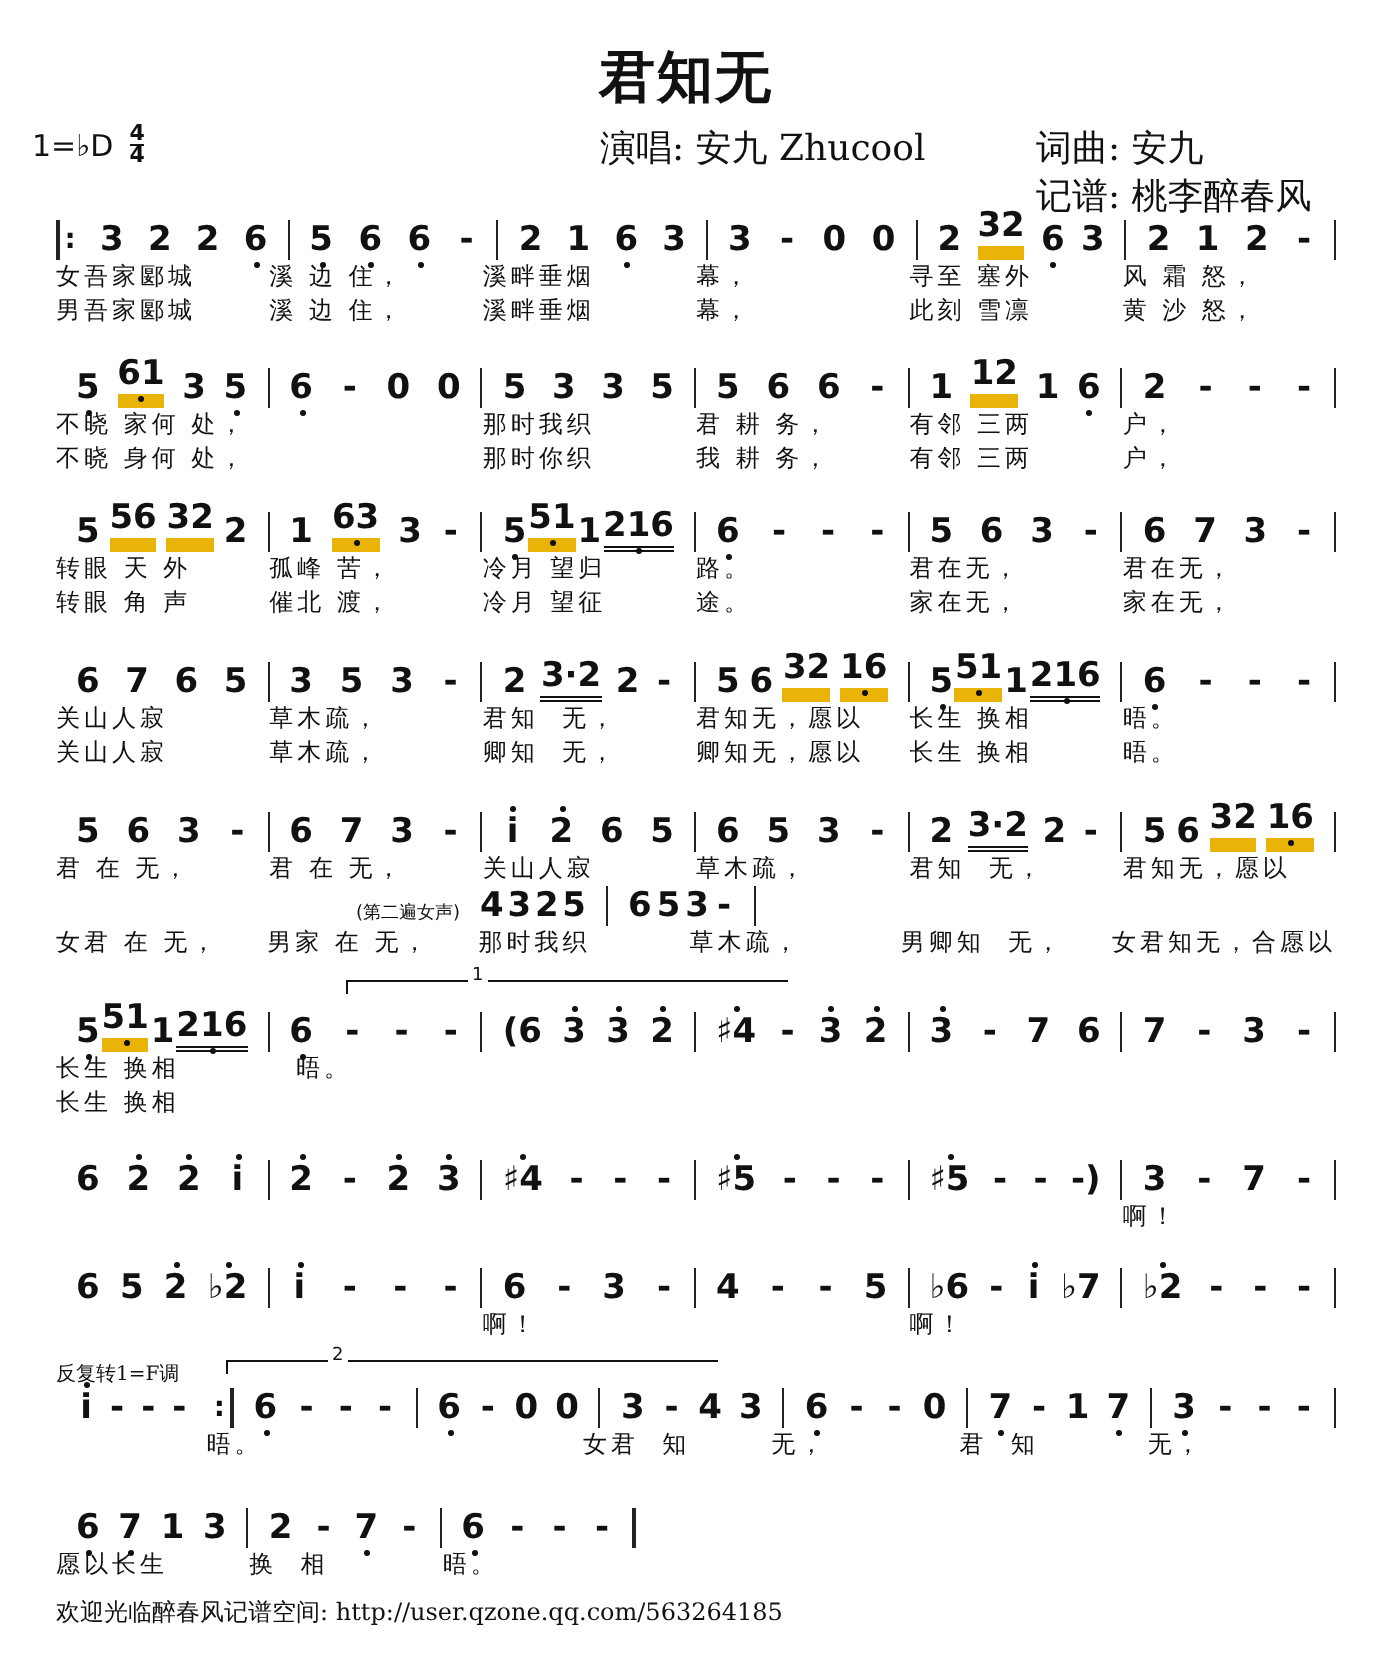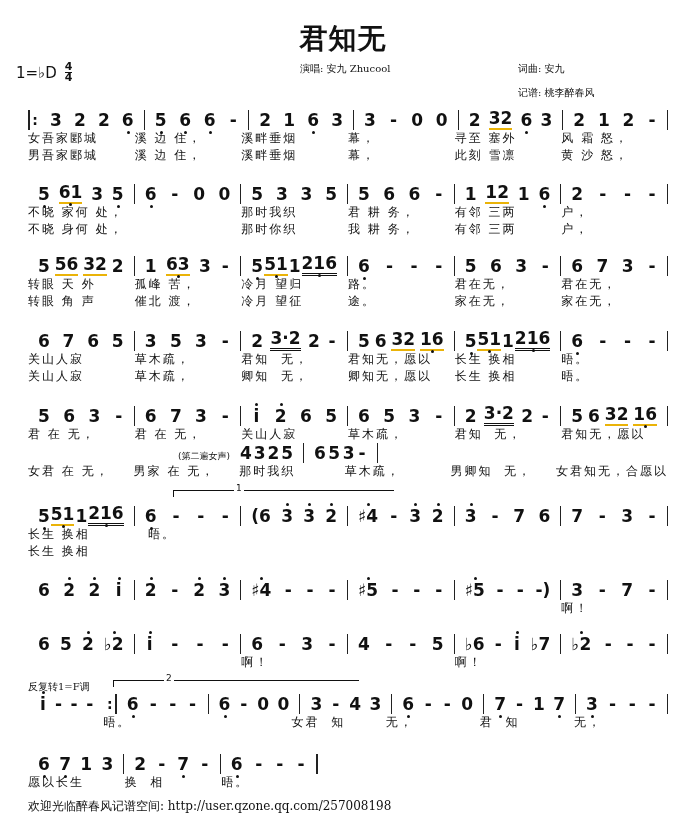--- a/index.html
+++ b/index.html
@@ -3,31 +3,31 @@
 <meta charset="utf-8">
 <style>
   html, body { margin:0; padding:0; background:#ffffff; }
   body { width:694px; height:830px; position:relative; overflow:hidden;
          font-family:"DejaVu Sans", sans-serif; color:#111; }
   .title { position:absolute; left:0; width:686px; top:20px; text-align:center;
            font-family:"DejaVu Serif", serif; font-size:28px; font-weight:bold; letter-spacing:1px; }
   .key { position:absolute; left:16px; top:62px; font-size:15px; display:flex; align-items:center; gap:8px; }
   .timesig { display:inline-flex; flex-direction:column; align-items:center; font-weight:bold; font-size:11px; line-height:10px; }
   .timesig span:first-child { border-bottom:1px solid #111; }
-  .credit { position:absolute; font-family:"DejaVu Serif", serif; font-size:10px; }
+  .credit { position:absolute; font-family:"DejaVu Serif", serif; font-size:18px; }
   .system { position:absolute; left:28px; width:640px; }
   .notes { position:relative; height:26px; display:flex; align-items:flex-end; }
   .measure { display:flex; align-items:flex-end; justify-content:space-between; padding:0 10px; flex:1; }
   .bar { width:1px; height:20px; background:#222; flex:0 0 1px; }
   .bar.repeat-start { width:4px; border-right:1px solid #222; background:#222; }
   .bar.end { width:5px; border-left:1px solid #222; background:#222; }
   .n { font-weight:bold; font-size:17px; position:relative; line-height:20px; min-width:10px; text-align:center; }
   .n.dotb::after { content:""; position:absolute; left:50%; bottom:-4px; width:3px; height:3px; margin-left:-1px; border-radius:50%; background:#111; }
   .n.dott::before { content:""; position:absolute; left:50%; top:-3px; width:3px; height:3px; margin-left:-1px; border-radius:50%; background:#111; }
-  .u1 { border-bottom:2px solid #eab308; }
+  .u1 { border-bottom:7px solid #eab308; }
   .u2 { border-bottom:3px double #111; }
   .lyr { display:flex; font-size:12px; white-space:pre; height:17px; align-items:center; letter-spacing:2px; }
   .lyr span { flex:1; }
   .note-text { font-size:9px;margin-top:16px; }
   .footer { position:absolute; left:28px; top:798px; font-family:"DejaVu Serif", serif; font-size:12px; }
   .volta { position:absolute; border-top:1px solid #111; border-left:1px solid #111; height:6px; font-size:9px; }
   .volta span { position:absolute; top:-8px; background:#fff; padding:0 2px; }
   .small-annot { position:absolute; font-size:10px; font-family:"DejaVu Serif", serif; }
 </style>
 </head>
@@ -537,13 +537,13 @@
         <span class="n dotb">6</span>
         <span class="n">-</span>
         <span class="n">-</span>
         <span class="n">-</span>
       </div>
       <div class="bar end"></div>
   </div>
   <div class="lyr"><span>愿以长生</span><span>换  相</span><span>晤。</span></div>
 </div>
 
-<div class="footer">欢迎光临醉春风记谱空间: http://user.qzone.qq.com/257008198</div>
+<div class="footer">欢迎光临醉春风记谱空间: http://user.qzone.qq.com/563264185</div>
 
 </body></html>

